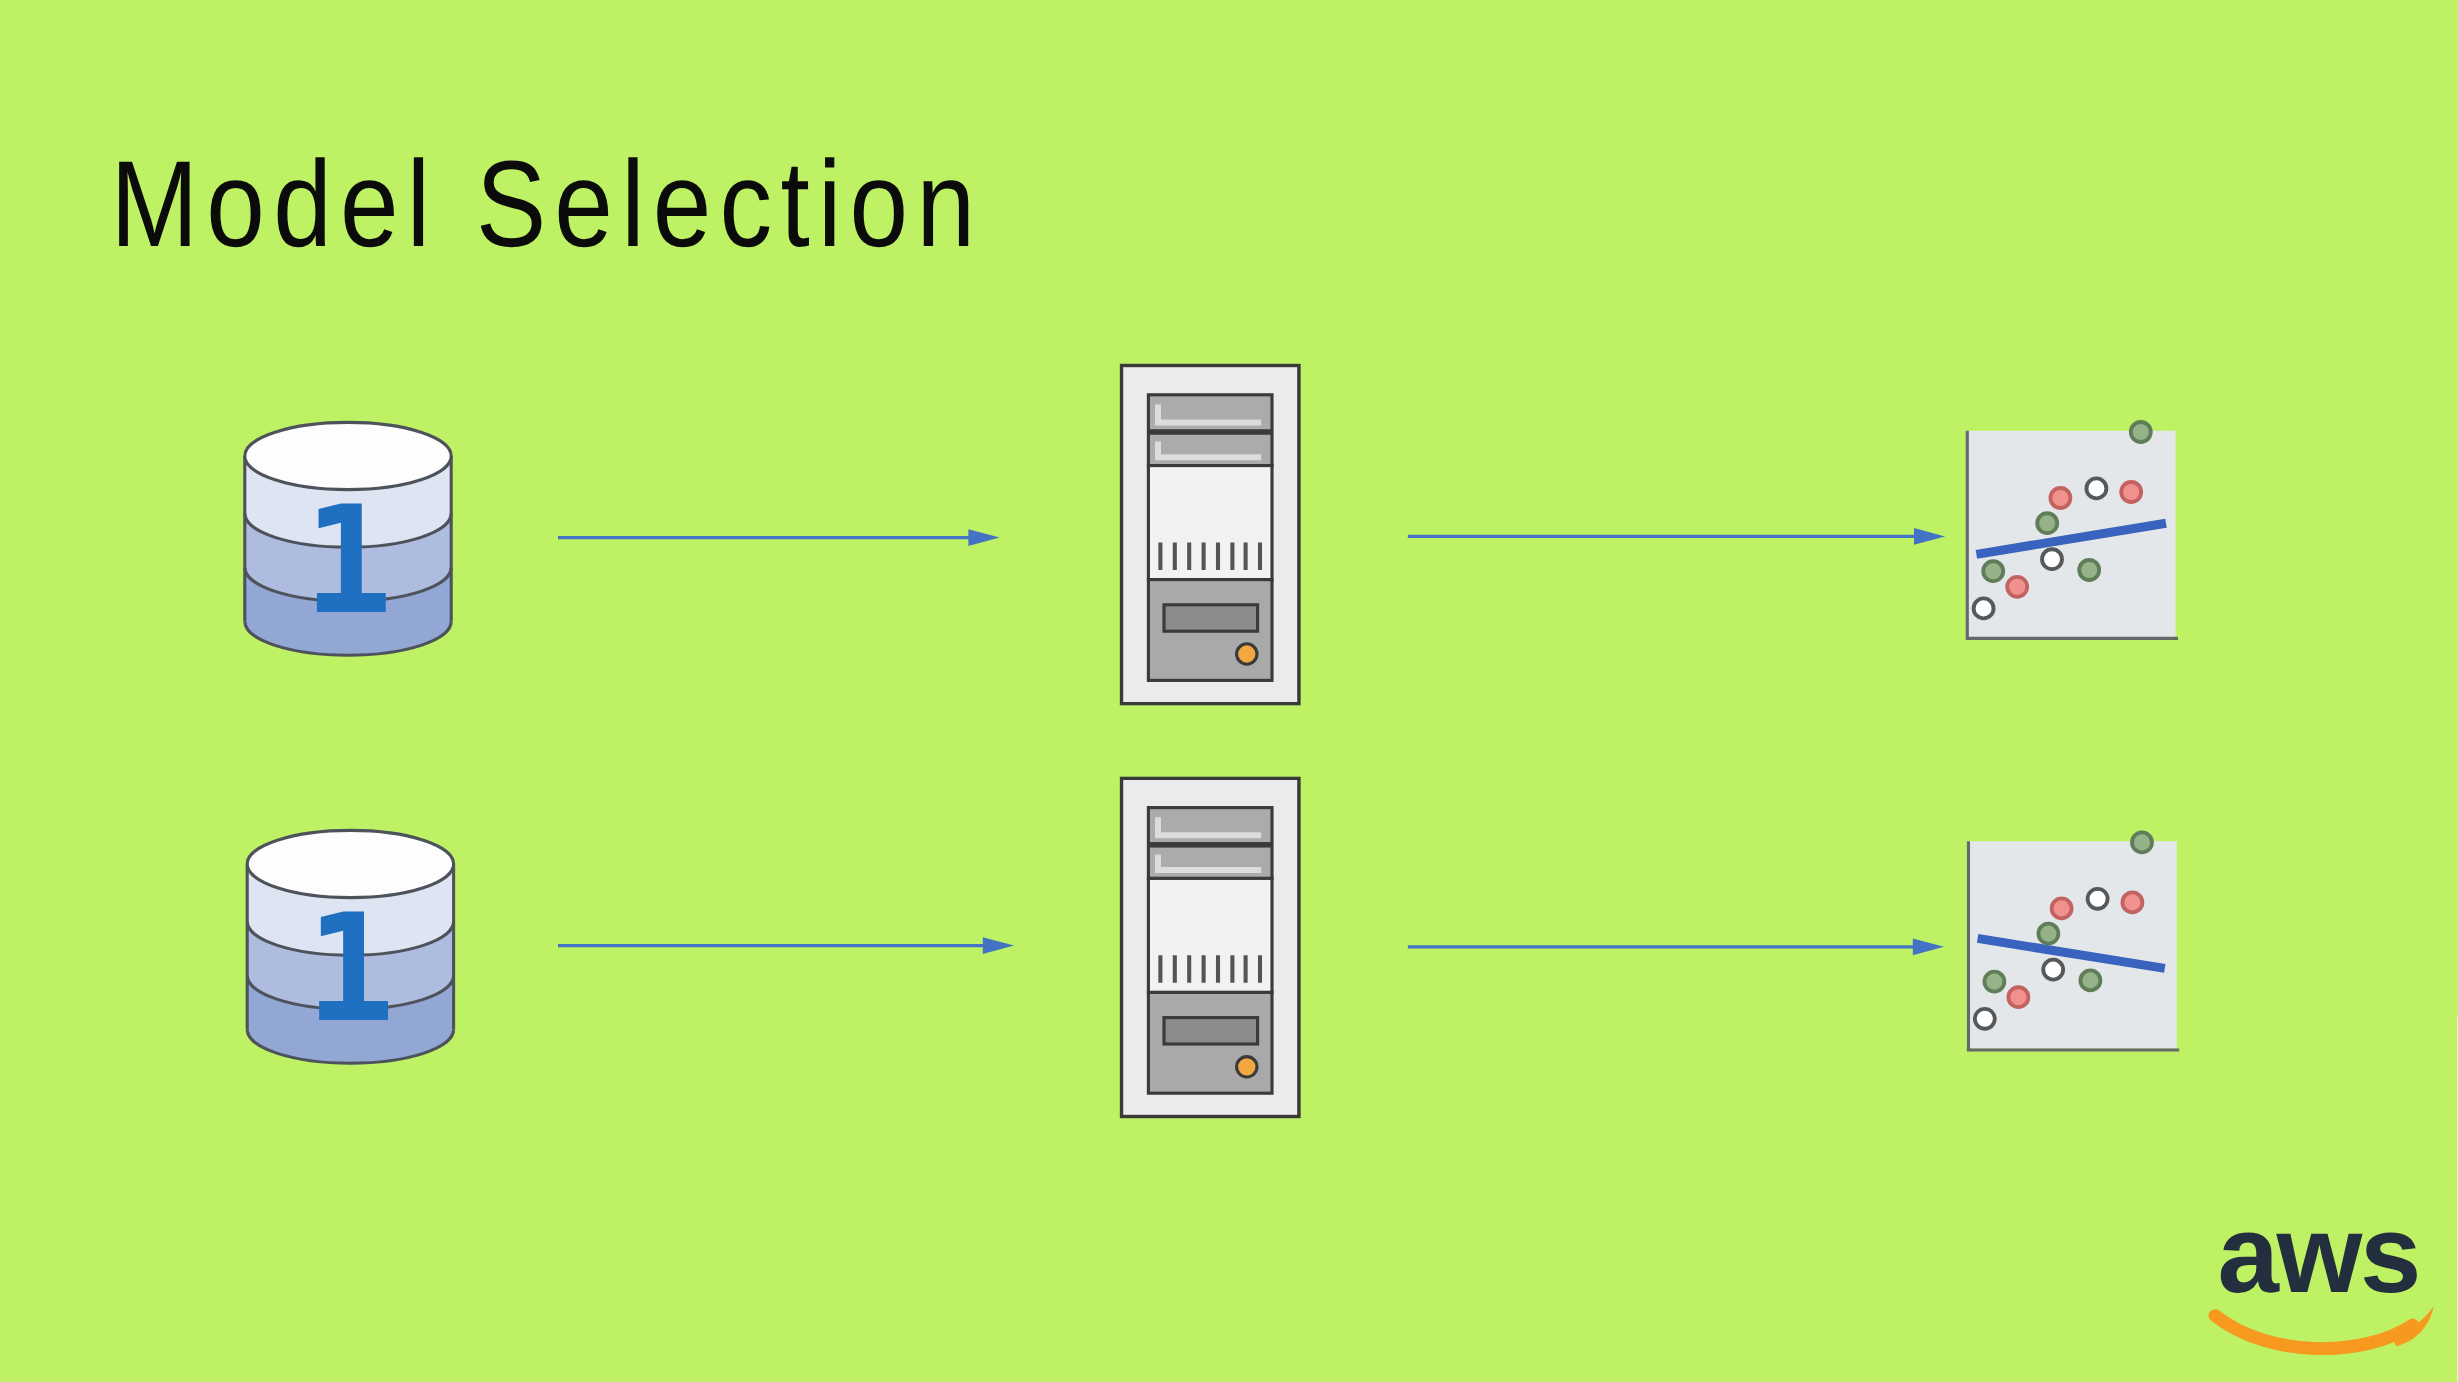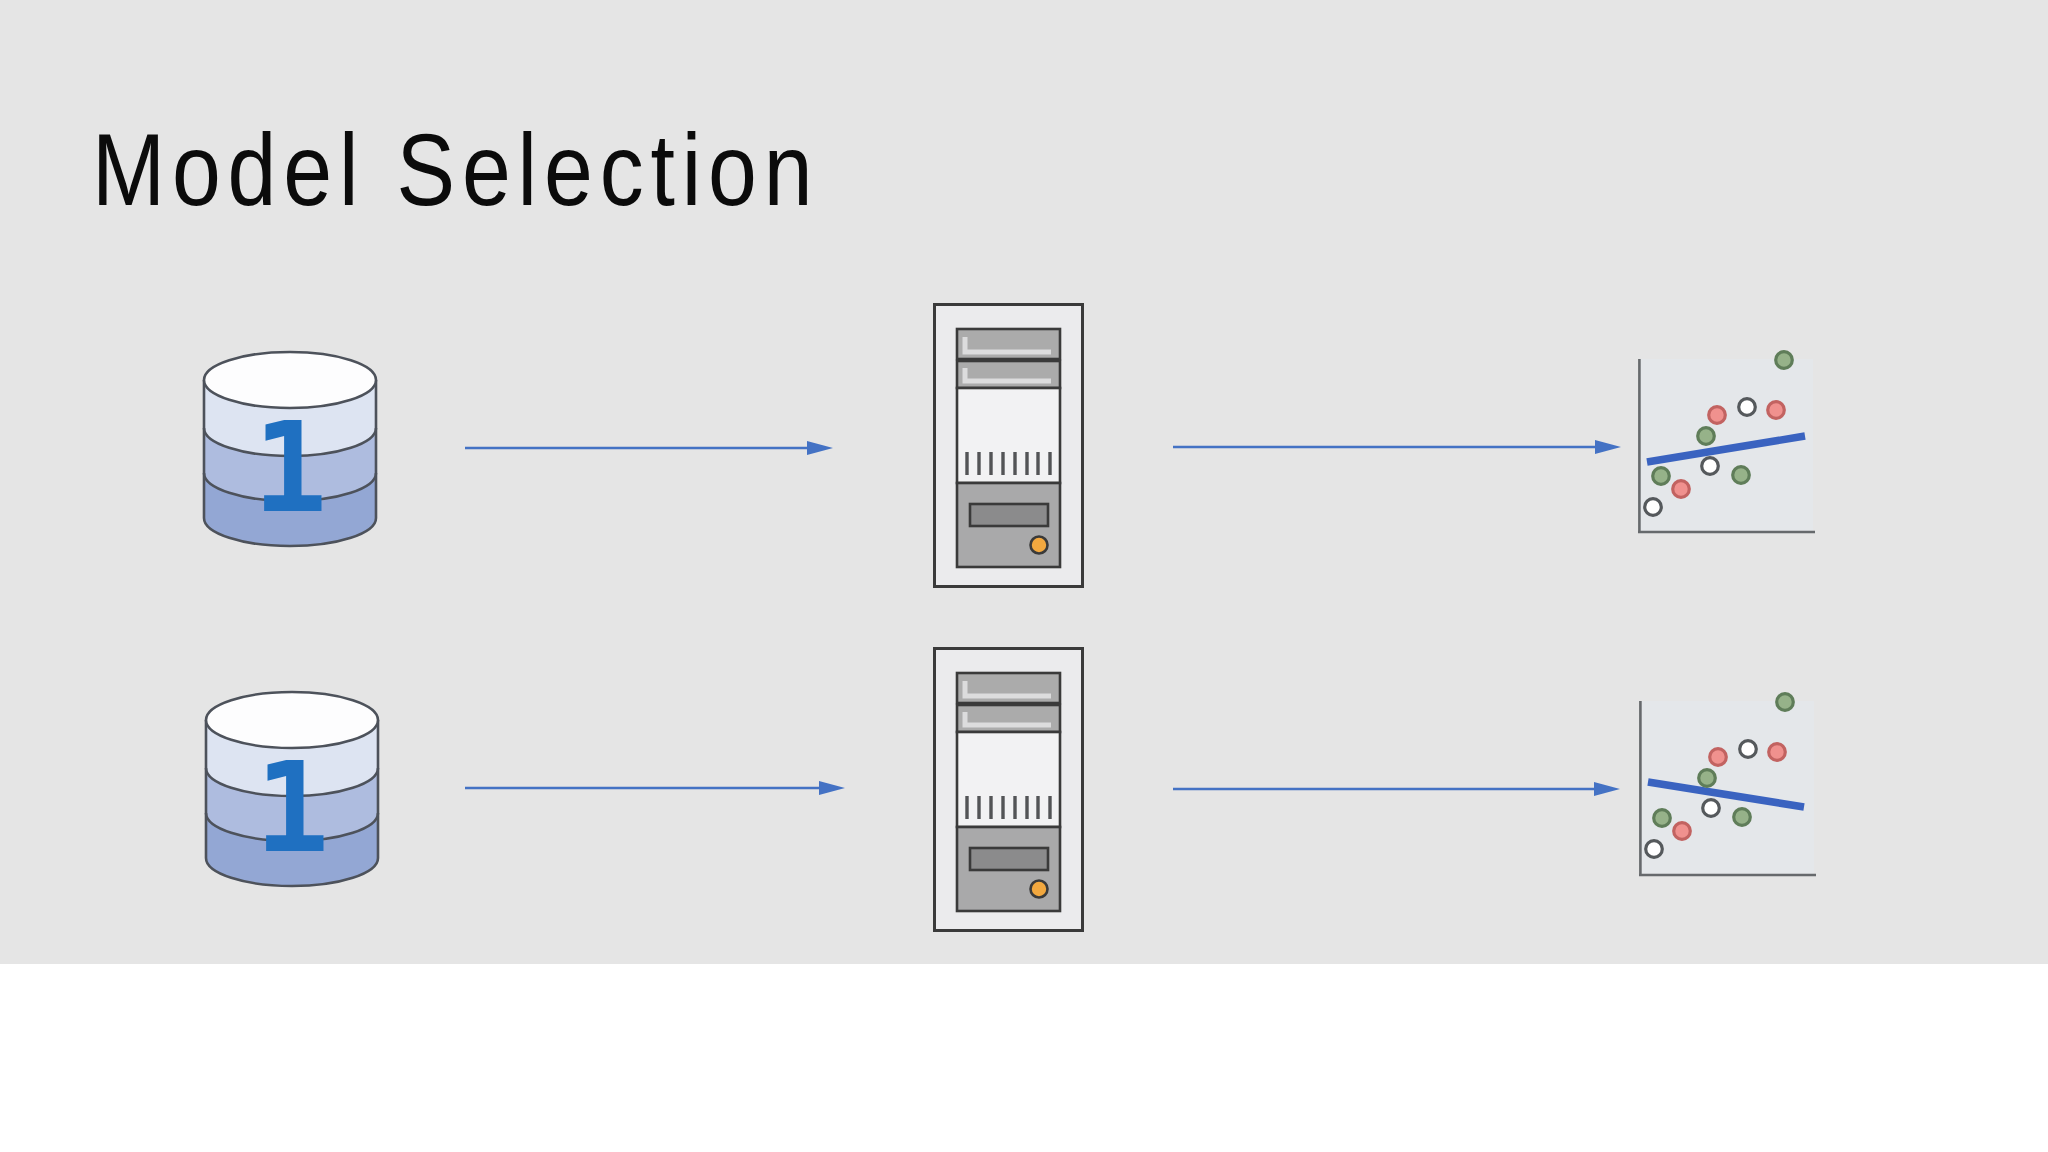--- a/index.html
+++ b/index.html
@@ -1,16 +1,16 @@
 <!DOCTYPE html>
 <html style="--arrow_blue: #4472c4; --fit_line_blue: #3a63c0; --db_number_blue: #1f70c1; --db_band_top: #dde4f2; --db_band_mid: #aebcdf; --db_band_bottom: #93a7d4; --db_outline: #4d525b; --server_body: #ebebed; --server_bay: #ababab; --server_outline: #3a3a3a; --server_button_orange: #f2a83f; --plot_panel_bg: #e4e7ea; --plot_axis: #66696c; --dot_green_fill: #96b289; --dot_green_stroke: #5f7d59; --dot_red_fill: #f0918e; --dot_red_stroke: #c26361; --dot_white_fill: #ffffff; --dot_white_stroke: #55595c; --aws_navy: #232f3e; --aws_orange: #f7981f;"><head>
 <meta charset="utf-8">
 <style>
   html,body{margin:0;padding:0;background:#fff;}
-  .slide{position:relative;width:2048px;height:964px;background:#e5e5e5;overflow:hidden;
+  .slide{position:relative;width:2048px;height:1152px;background:#bef264;overflow:hidden;
          font-family:"Liberation Sans",sans-serif;}
   
   .title{position:absolute;left:92px;top:44px;font-size:102px;font-weight:400;color:#0b0b0b;
          letter-spacing:8px;transform:scaleX(0.86);transform-origin:left top;white-space:nowrap;}
   
   .db{position:absolute;width:176px;height:198px;}
   .cyl-top{fill:#fdfdfe;stroke:var(--db_outline);stroke-width:2.6;}
   .band-top{fill:var(--db_band_top);}
   .band-mid{fill:var(--db_band_mid);}
   .band-bot{fill:var(--db_band_bottom);}

